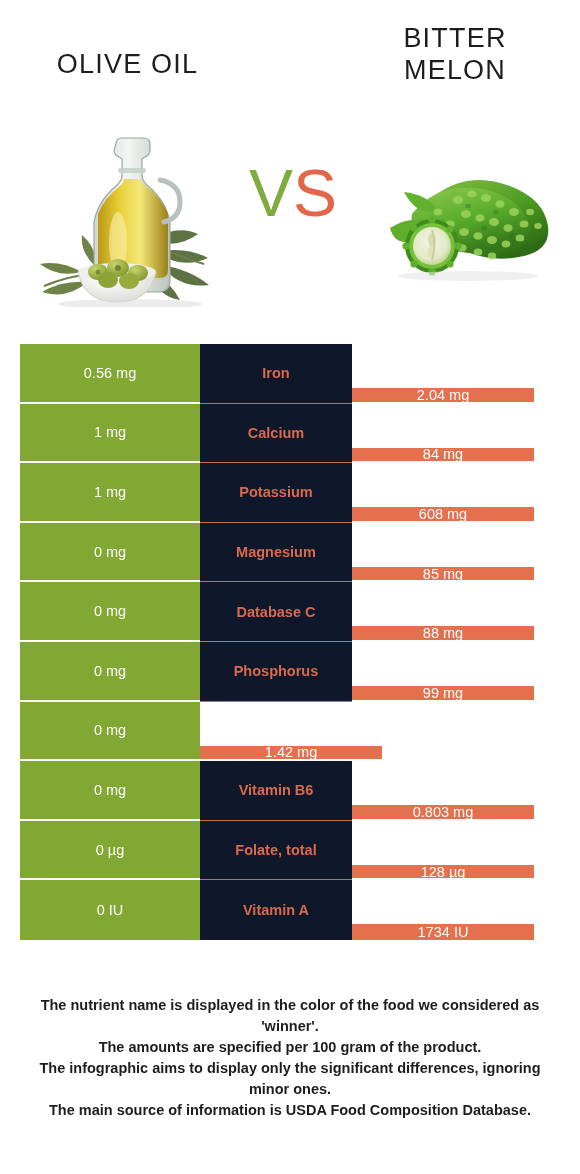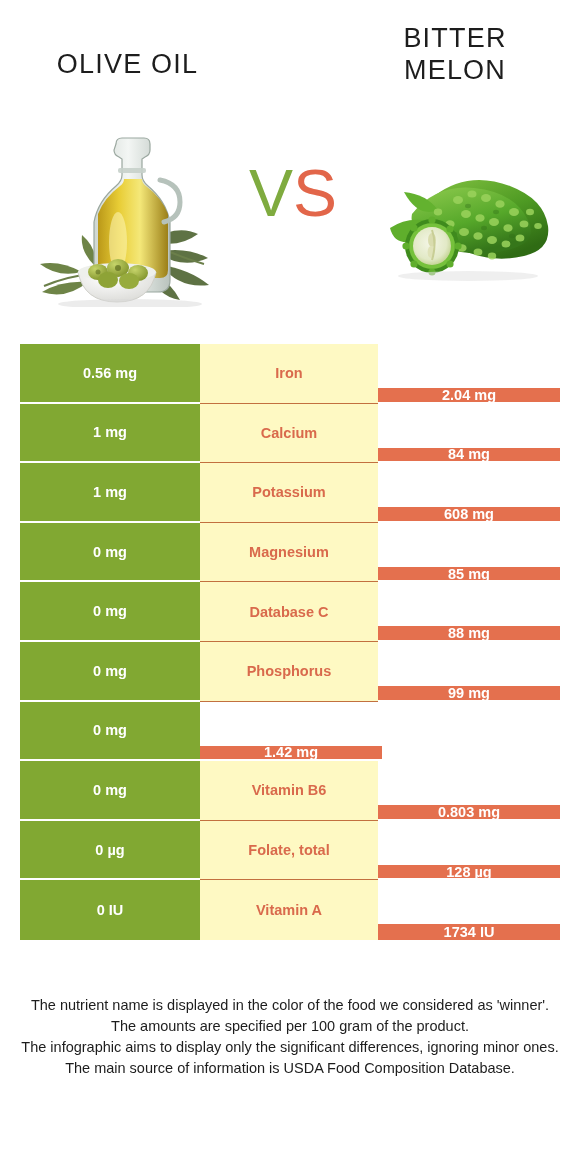--- a/index.html
+++ b/index.html
@@ -85,32 +85,32 @@
   .row {
     display: flex;
     flex: 1 1 0;
     min-height: 0;
   }
   .cell {
     display: flex;
     align-items: center;
     justify-content: center;
     font-size: 14.5px;
-    font-weight: 700;
+    font-weight: 400;
     box-sizing: border-box;
   }
   .cell-left {
     width: 180px;
     background: #81A832;
     color: #ffffff;
     border-bottom: 2px solid #ffffff;
   }
   .cell-mid {
-    width: 178px;
-    background: #fef9c3;
+    width: 152px;
+    background: #0f172a;
     color: #D96A4C;
     border-bottom: 1px solid #C2703F;
     font-weight: 600;
   }
   .cell-right {
     width: 182px;
     background: #E4704E;
     color: #ffffff;
     border-bottom: 2px solid #ffffff;
     margin-top: 44px;
@@ -122,21 +122,21 @@
 
   
   .footer {
     position: absolute;
     left: 20px; top: 995px;
     width: 540px;
     text-align: center;
     font-size: 14.5px;
     line-height: 1.45;
     color: #1d1d1d;
-    font-weight: 400;
+    font-weight: 700;
   }
   .footer p { margin: 0; }
 </style>
 </head>
 <body>
 
 <div class="header">
   <div class="food-title title-left">Olive Oil</div>
   <div class="food-title title-right">Bitter Melon</div>
 </div>

